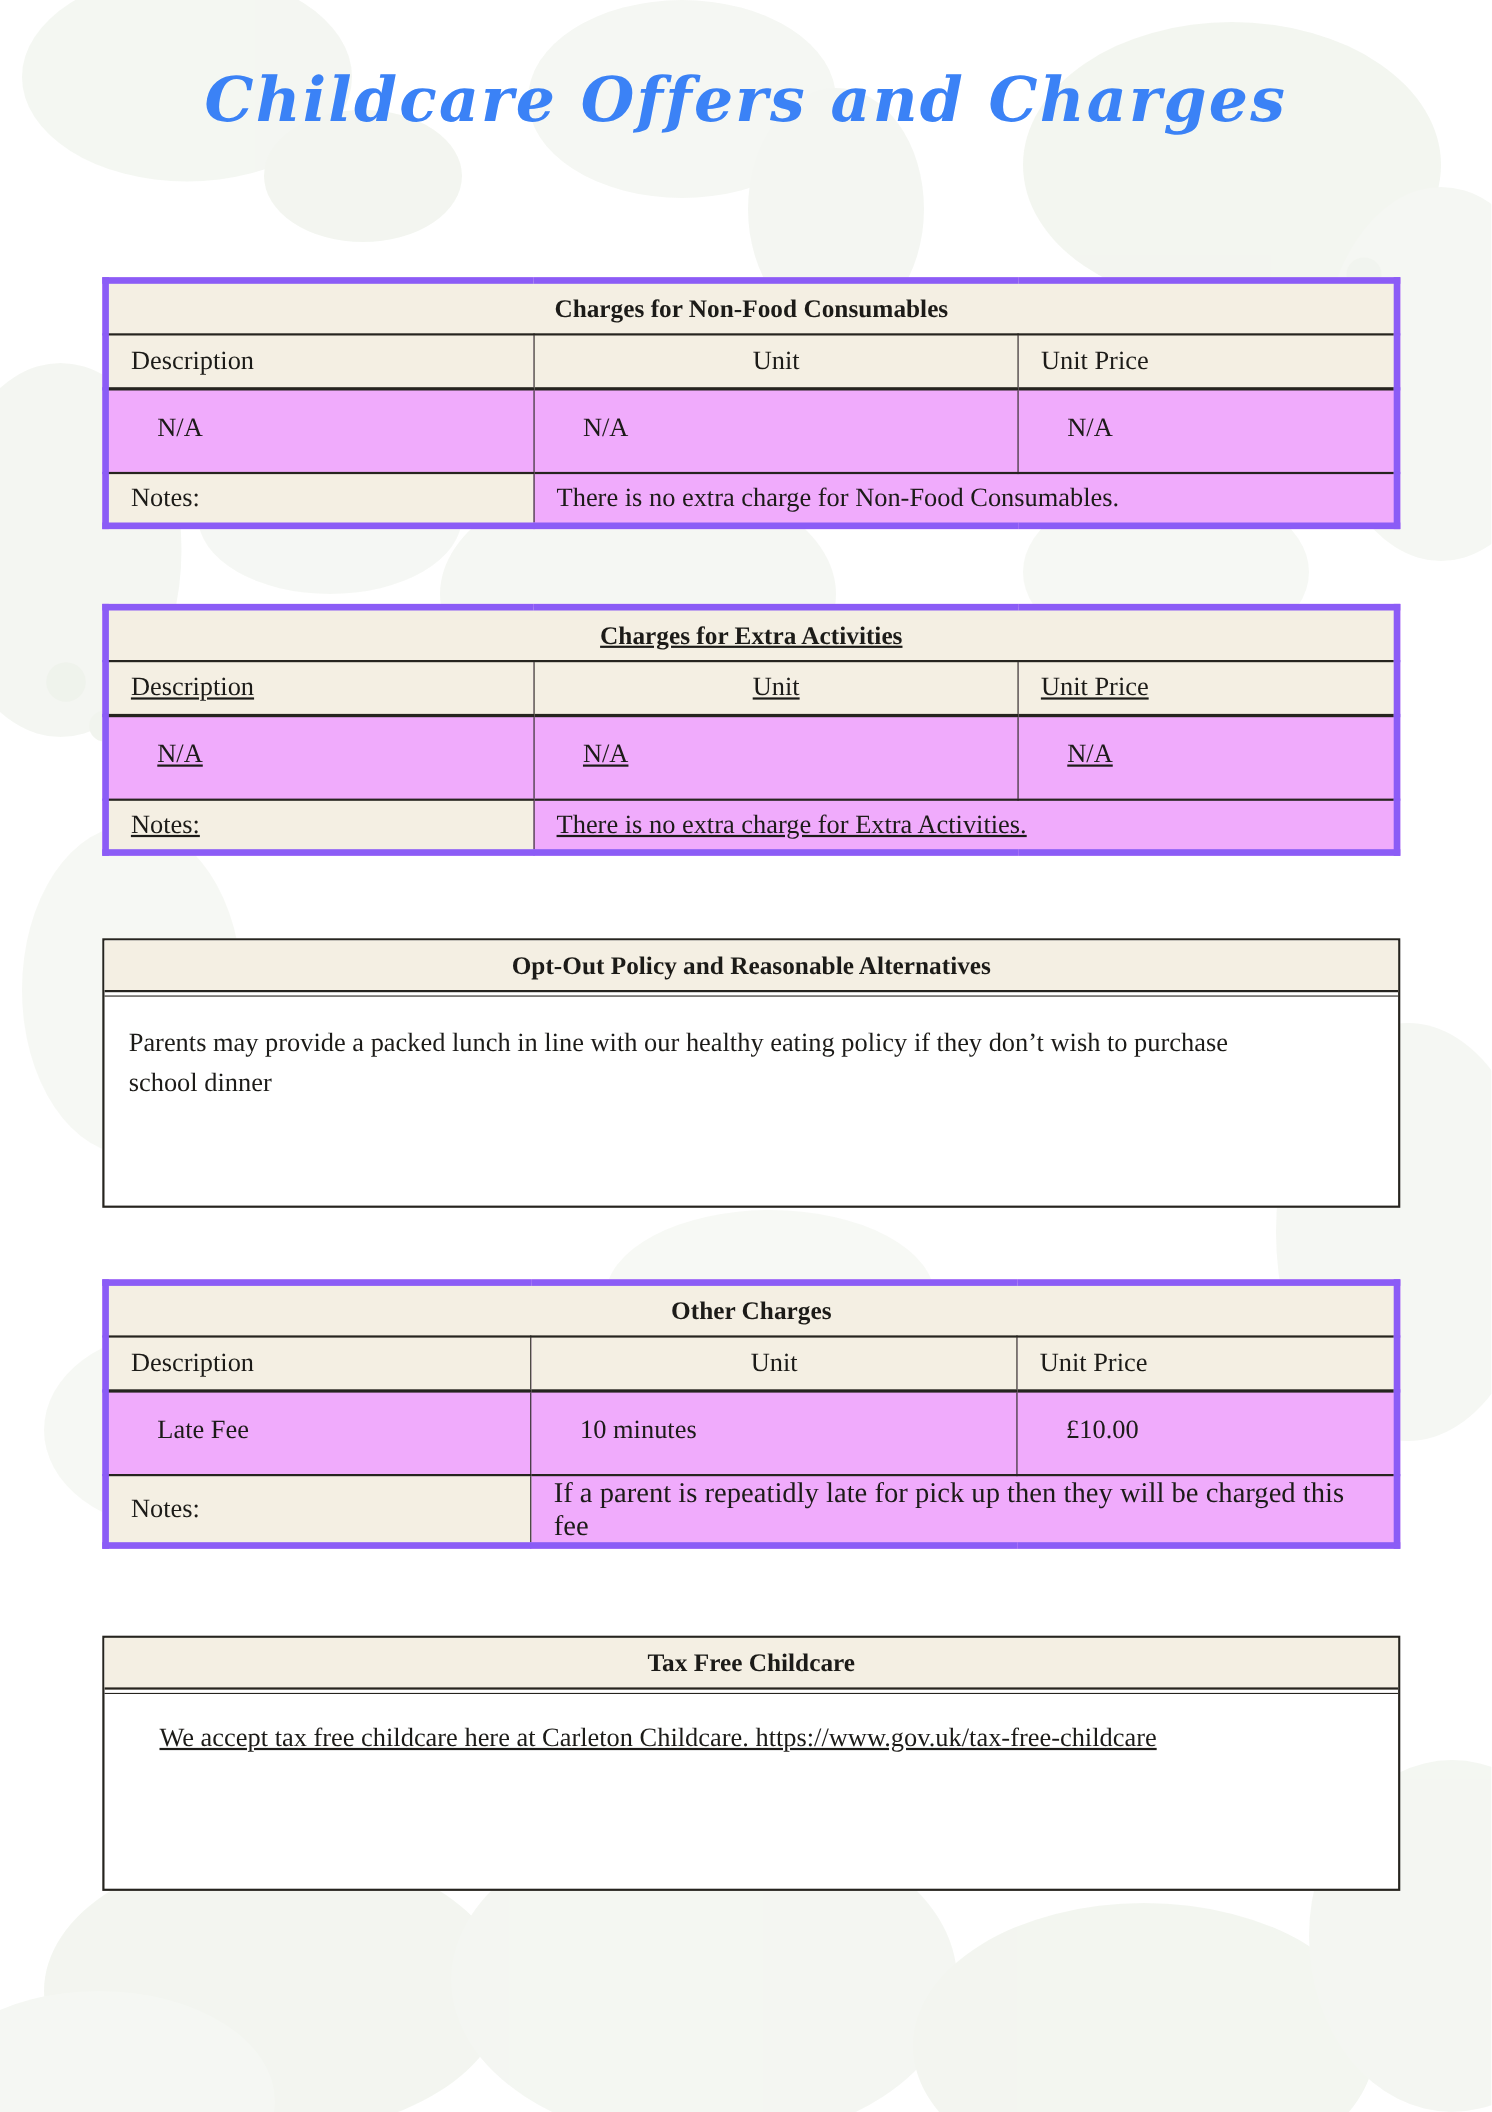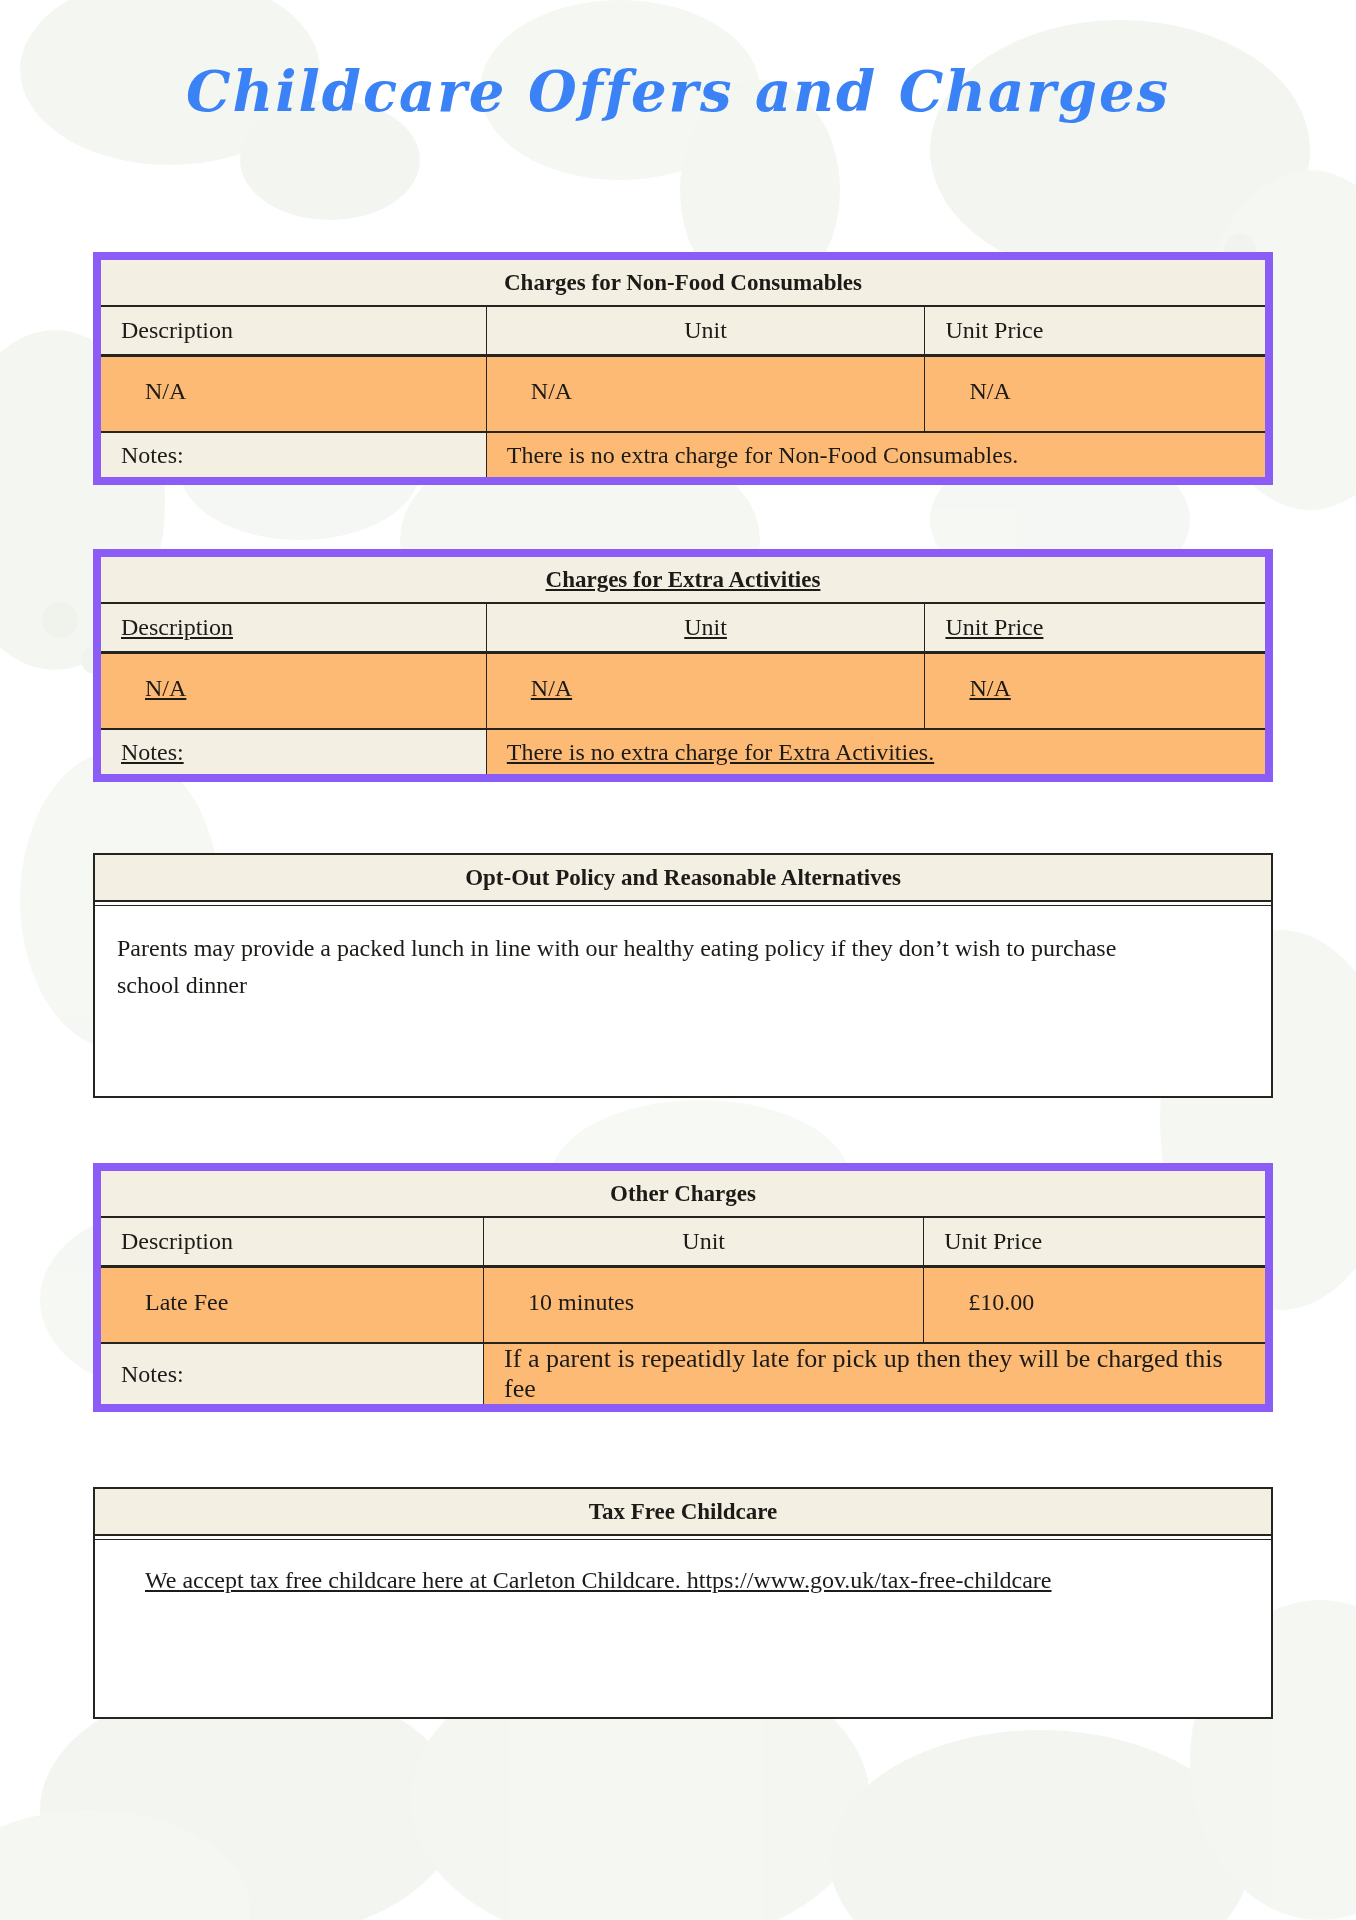--- a/index.html
+++ b/index.html
@@ -23,22 +23,22 @@
   }
   .sec{position:absolute;left:93px;width:1180px;}
   .sec-t1{top:252px;}
   .sec-t2{top:549px;text-decoration:underline;}
   .sec-b1{top:853px;border-radius:23px;}
   .sec-t3{top:1163px;}
   .sec-b2{top:1487px;}
 
   table.charges{
     width:100%;border-collapse:collapse;
-    border:8px solid #8b5cf6;
-    background:#fdba74;
+    border:6px solid #8b5cf6;
+    background:#f0abfc;
     font-size:24px;
   }
   table.charges td{border:1px solid #26241f;padding:0 20px;}
   tr.trow td{
     background:#f4efe3;text-align:center;
     height:45px;font-weight:600;font-size:23px;
     border-bottom:2px solid #26241f;
   }
   tr.thead td{
     background:#f4efe3;height:47px;

